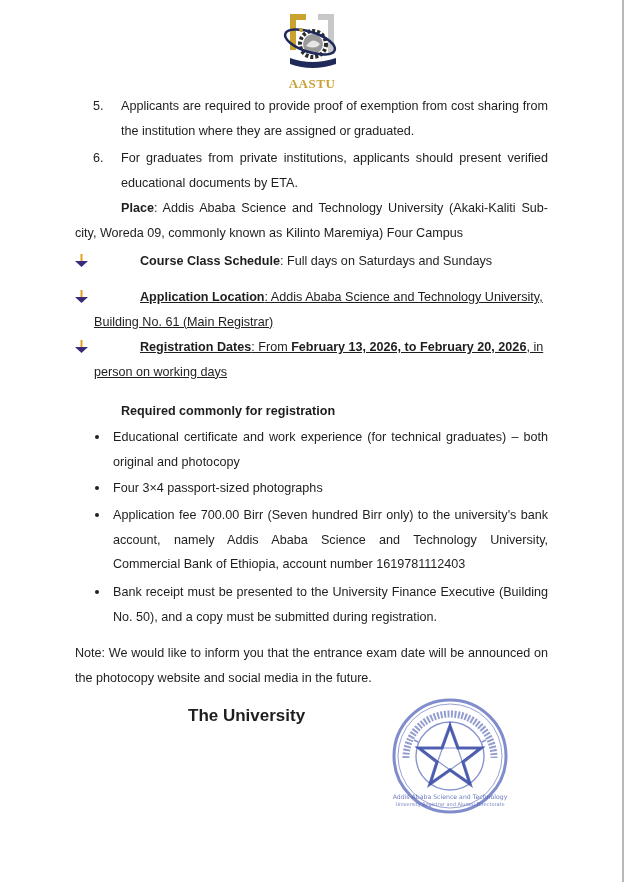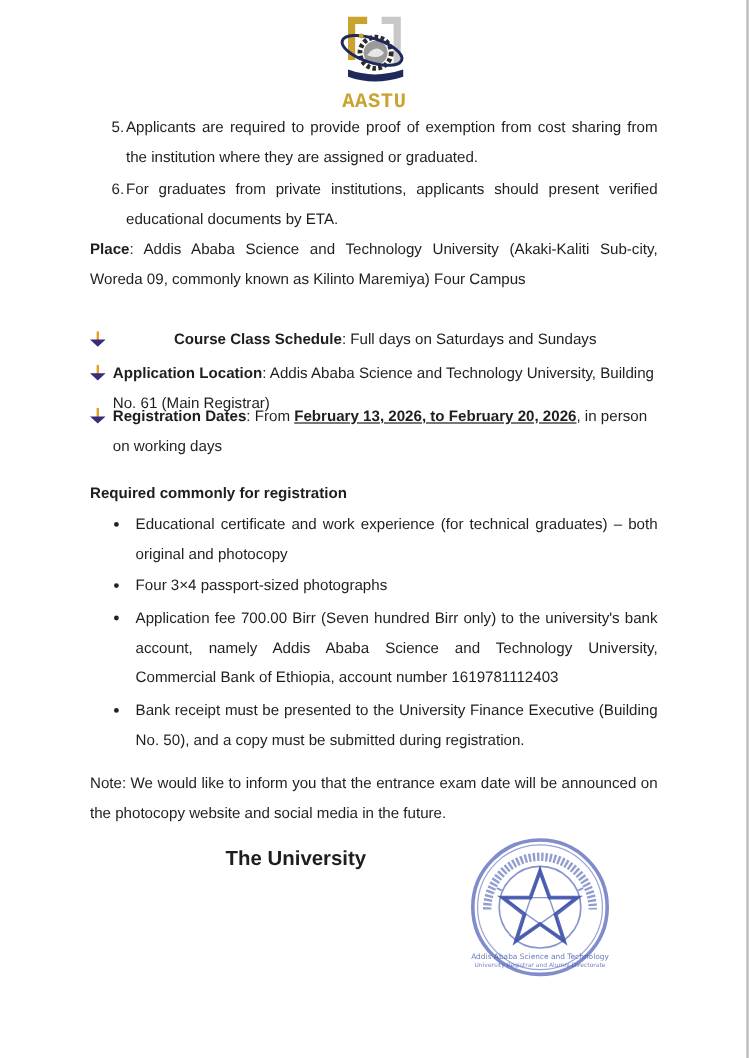--- a/index.html
+++ b/index.html
@@ -5,33 +5,33 @@
     html, body { margin: 0; padding: 0; background: #ffffff; }
     body {
       width: 624px; height: 882px; position: relative; overflow: hidden;
       font-family: "Liberation Sans", "DejaVu Sans", sans-serif;
       color: #1e1e1e;
     }
     .page-edge { position: absolute; right: 0; top: 0; width: 2px; height: 882px; background: #b8b8b8; }
     .logo { position: absolute; left: 276px; top: 6px; width: 72px; height: 90px; }
     .logo-word {
       position: absolute; left: 0; top: 70px; width: 72px; text-align: center;
-      font-weight: bold; font-size: 17px; letter-spacing: 0.5px; color: #c9a230;
-      font-family: Liberation Mono, monospace;
+      font-weight: bold; font-size: 13px; letter-spacing: 0.5px; color: #c9a230;
+      font-family: Liberation Serif, serif;
     }
     .text { font-size: 12.6px; line-height: 24.5px; position: absolute; }
     .justify { text-align: justify; text-align-last: left; }
     .num-item { position: absolute; left: 93px; width: 455px; }
     .num-item .num { position: absolute; left: 0; top: 0; }
-    .num-item .body { margin-left: 12px; }
+    .num-item .body { margin-left: 28px; }
     .para { left: 75px; width: 473px; }
     .arrow-item { position: absolute; left: 75px; width: 473px; }
     .arrow-item .icon { position: absolute; left: 0; top: 5px; width: 13px; height: 14px; }
     .arrow-item .body { margin-left: 19px; }
-    b, .bold { font-weight: bold; }
+    b, .bold { font-weight: bold; margin-left: 46px; }
     .u { text-decoration: underline; font-weight: bold; }
     .bullet-item { position: absolute; left: 92px; width: 456px; }
     .bullet-item .dot { position: absolute; left: 3px; top: 10px; width: 4px; height: 4px; border-radius: 50%; background: #222; }
     .bullet-item .body { margin-left: 21px; }
     .stamp { position: absolute; left: 388px; top: 696px; width: 124px; height: 120px; }
     .sign { position: absolute; left: 188px; top: 706px; font-weight: bold; font-size: 17px; }
   </style>
 </head>
 <body>
 
@@ -62,35 +62,35 @@
 </div>
 <div class="num-item text justify" style="top:146px;">
   <span class="num">6.</span>
   <div class="body">For graduates from private institutions, applicants should present verified educational documents by ETA.</div>
 </div>
 
 <div class="text para justify" style="top:196px;">
   <span class="bold">Place</span><span>: Addis Ababa Science and Technology University (Akaki-Kaliti Sub-city, Woreda 09, commonly known as Kilinto Maremiya) Four Campus</span>
 </div>
 
-<div class="arrow-item text" style="top:271px;text-align:center;">
+<div class="arrow-item text" style="top:249px;">
   <svg class="icon" viewBox="0 0 13 14">
     <rect x="5.5" y="0" width="2" height="9" fill="#e4a020"></rect>
     <path d="M0 7 L13 7 L6.5 13 Z" fill="#3a2a7a"></path>
   </svg>
   <div class="body"><span class="bold">Course Class Schedule</span><span>: Full days on Saturdays and Sundays</span></div>
 </div>
-<div class="arrow-item text" style="top:299px;">
+<div class="arrow-item text" style="top:285px;text-decoration:underline;">
   <svg class="icon" viewBox="0 0 13 14">
     <rect x="5.5" y="0" width="2" height="9" fill="#e4a020"></rect>
     <path d="M0 7 L13 7 L6.5 13 Z" fill="#3a2a7a"></path>
   </svg>
   <div class="body"><span class="bold">Application Location</span><span>: Addis Ababa Science and Technology University, Building No. 61 (Main Registrar)</span></div>
 </div>
-<div class="arrow-item text" style="top:335px;">
+<div class="arrow-item text" style="top:335px;text-decoration:underline;">
   <svg class="icon" viewBox="0 0 13 14">
     <rect x="5.5" y="0" width="2" height="9" fill="#e4a020"></rect>
     <path d="M0 7 L13 7 L6.5 13 Z" fill="#3a2a7a"></path>
   </svg>
   <div class="body"><span class="bold">Registration Dates</span><span>: From </span><span class="u">February 13, 2026, to February 20, 2026</span><span>, in person on working days</span></div>
 </div>
 
 <div class="text para bold" style="top:399px;">Required commonly for registration</div>
 
 <div class="bullet-item text justify" style="top:425px;">

